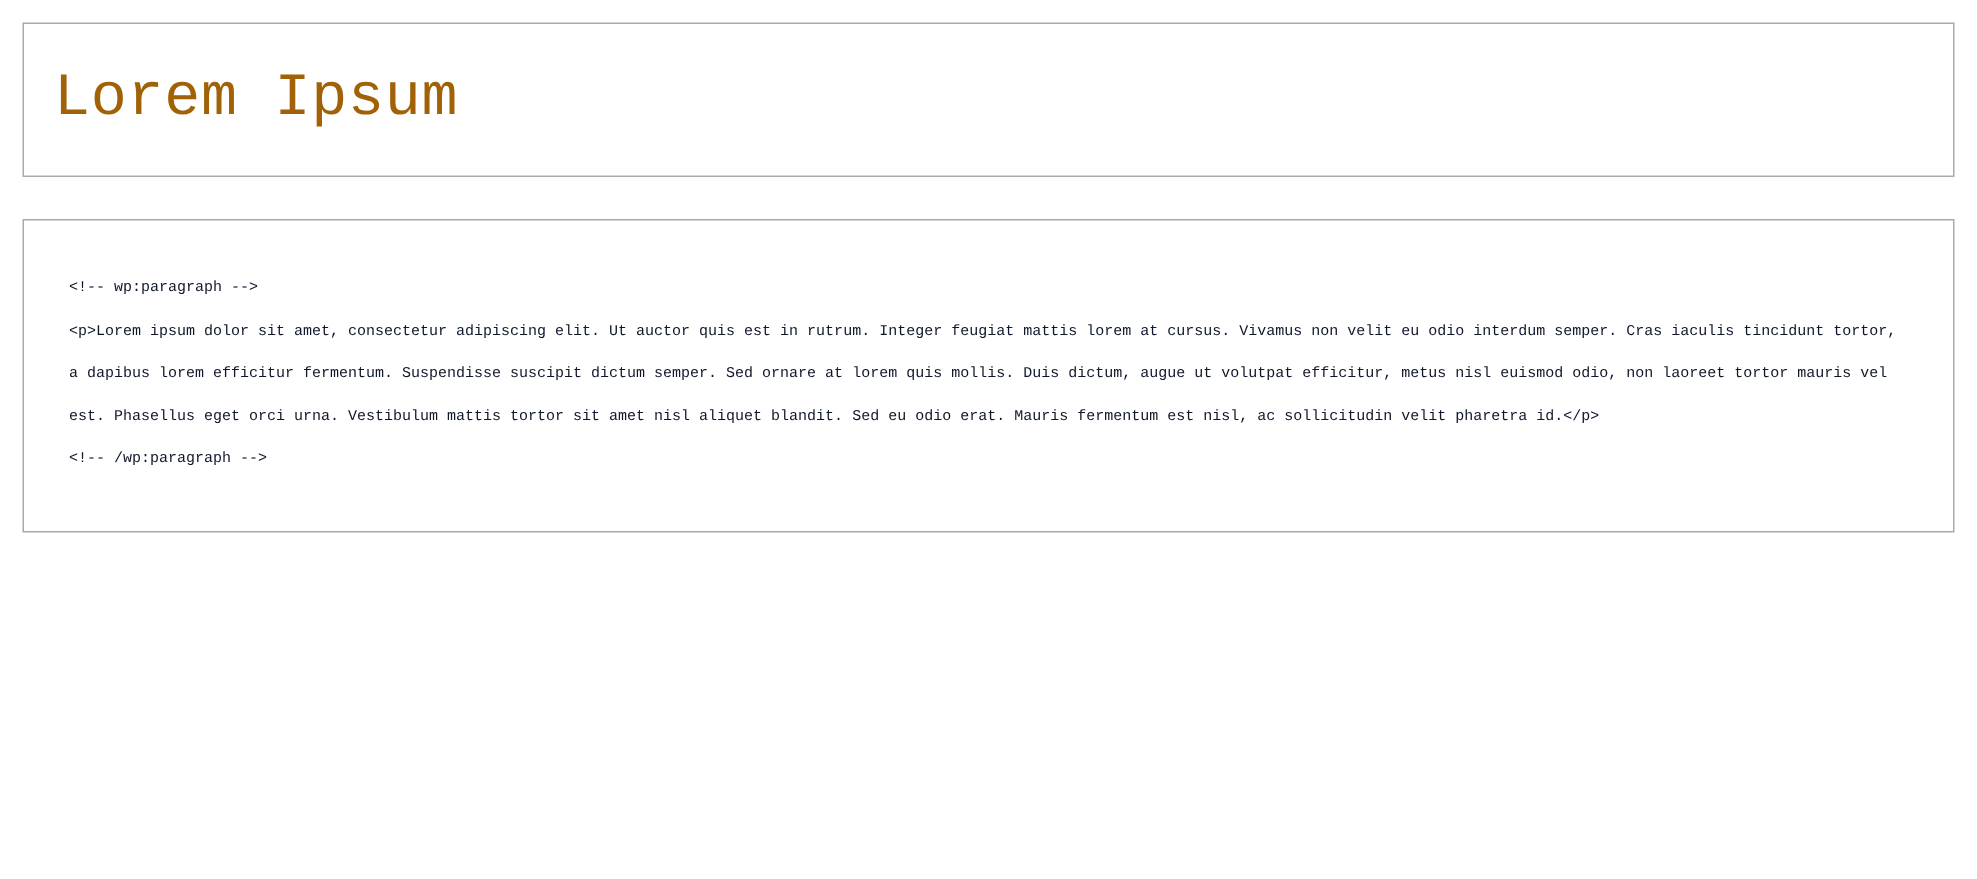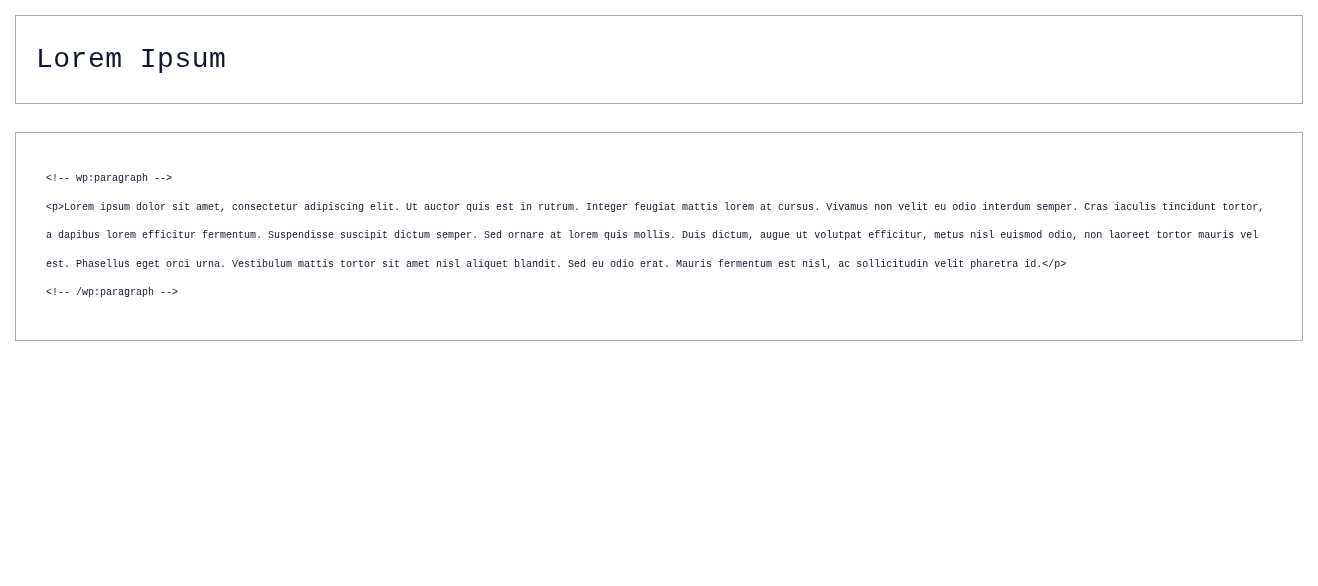--- a/index.html
+++ b/index.html
@@ -13,23 +13,23 @@
       padding: 15px;
       width: 1318px;
     }
     .title-box {
       border: 1px solid #aaaaaa;
       padding: 28px 20px 28px 20px;
       margin-bottom: 28px;
     }
     .title-text {
       font-family: Consolas, Monaco, "Courier New", monospace;
-      font-size: 28px;
+      font-size: 40px;
       font-weight: normal;
-      color: #0f172a;
+      color: #a16207;
       letter-spacing: 0.5px;
     }
     .content-box {
       border: 1px solid #aaaaaa;
       padding: 32px 30px 32px 30px;
     }
     .code-text {
       font-family: Consolas, Monaco, "Courier New", monospace;
       font-size: 10px;
       color: #0f172a;

